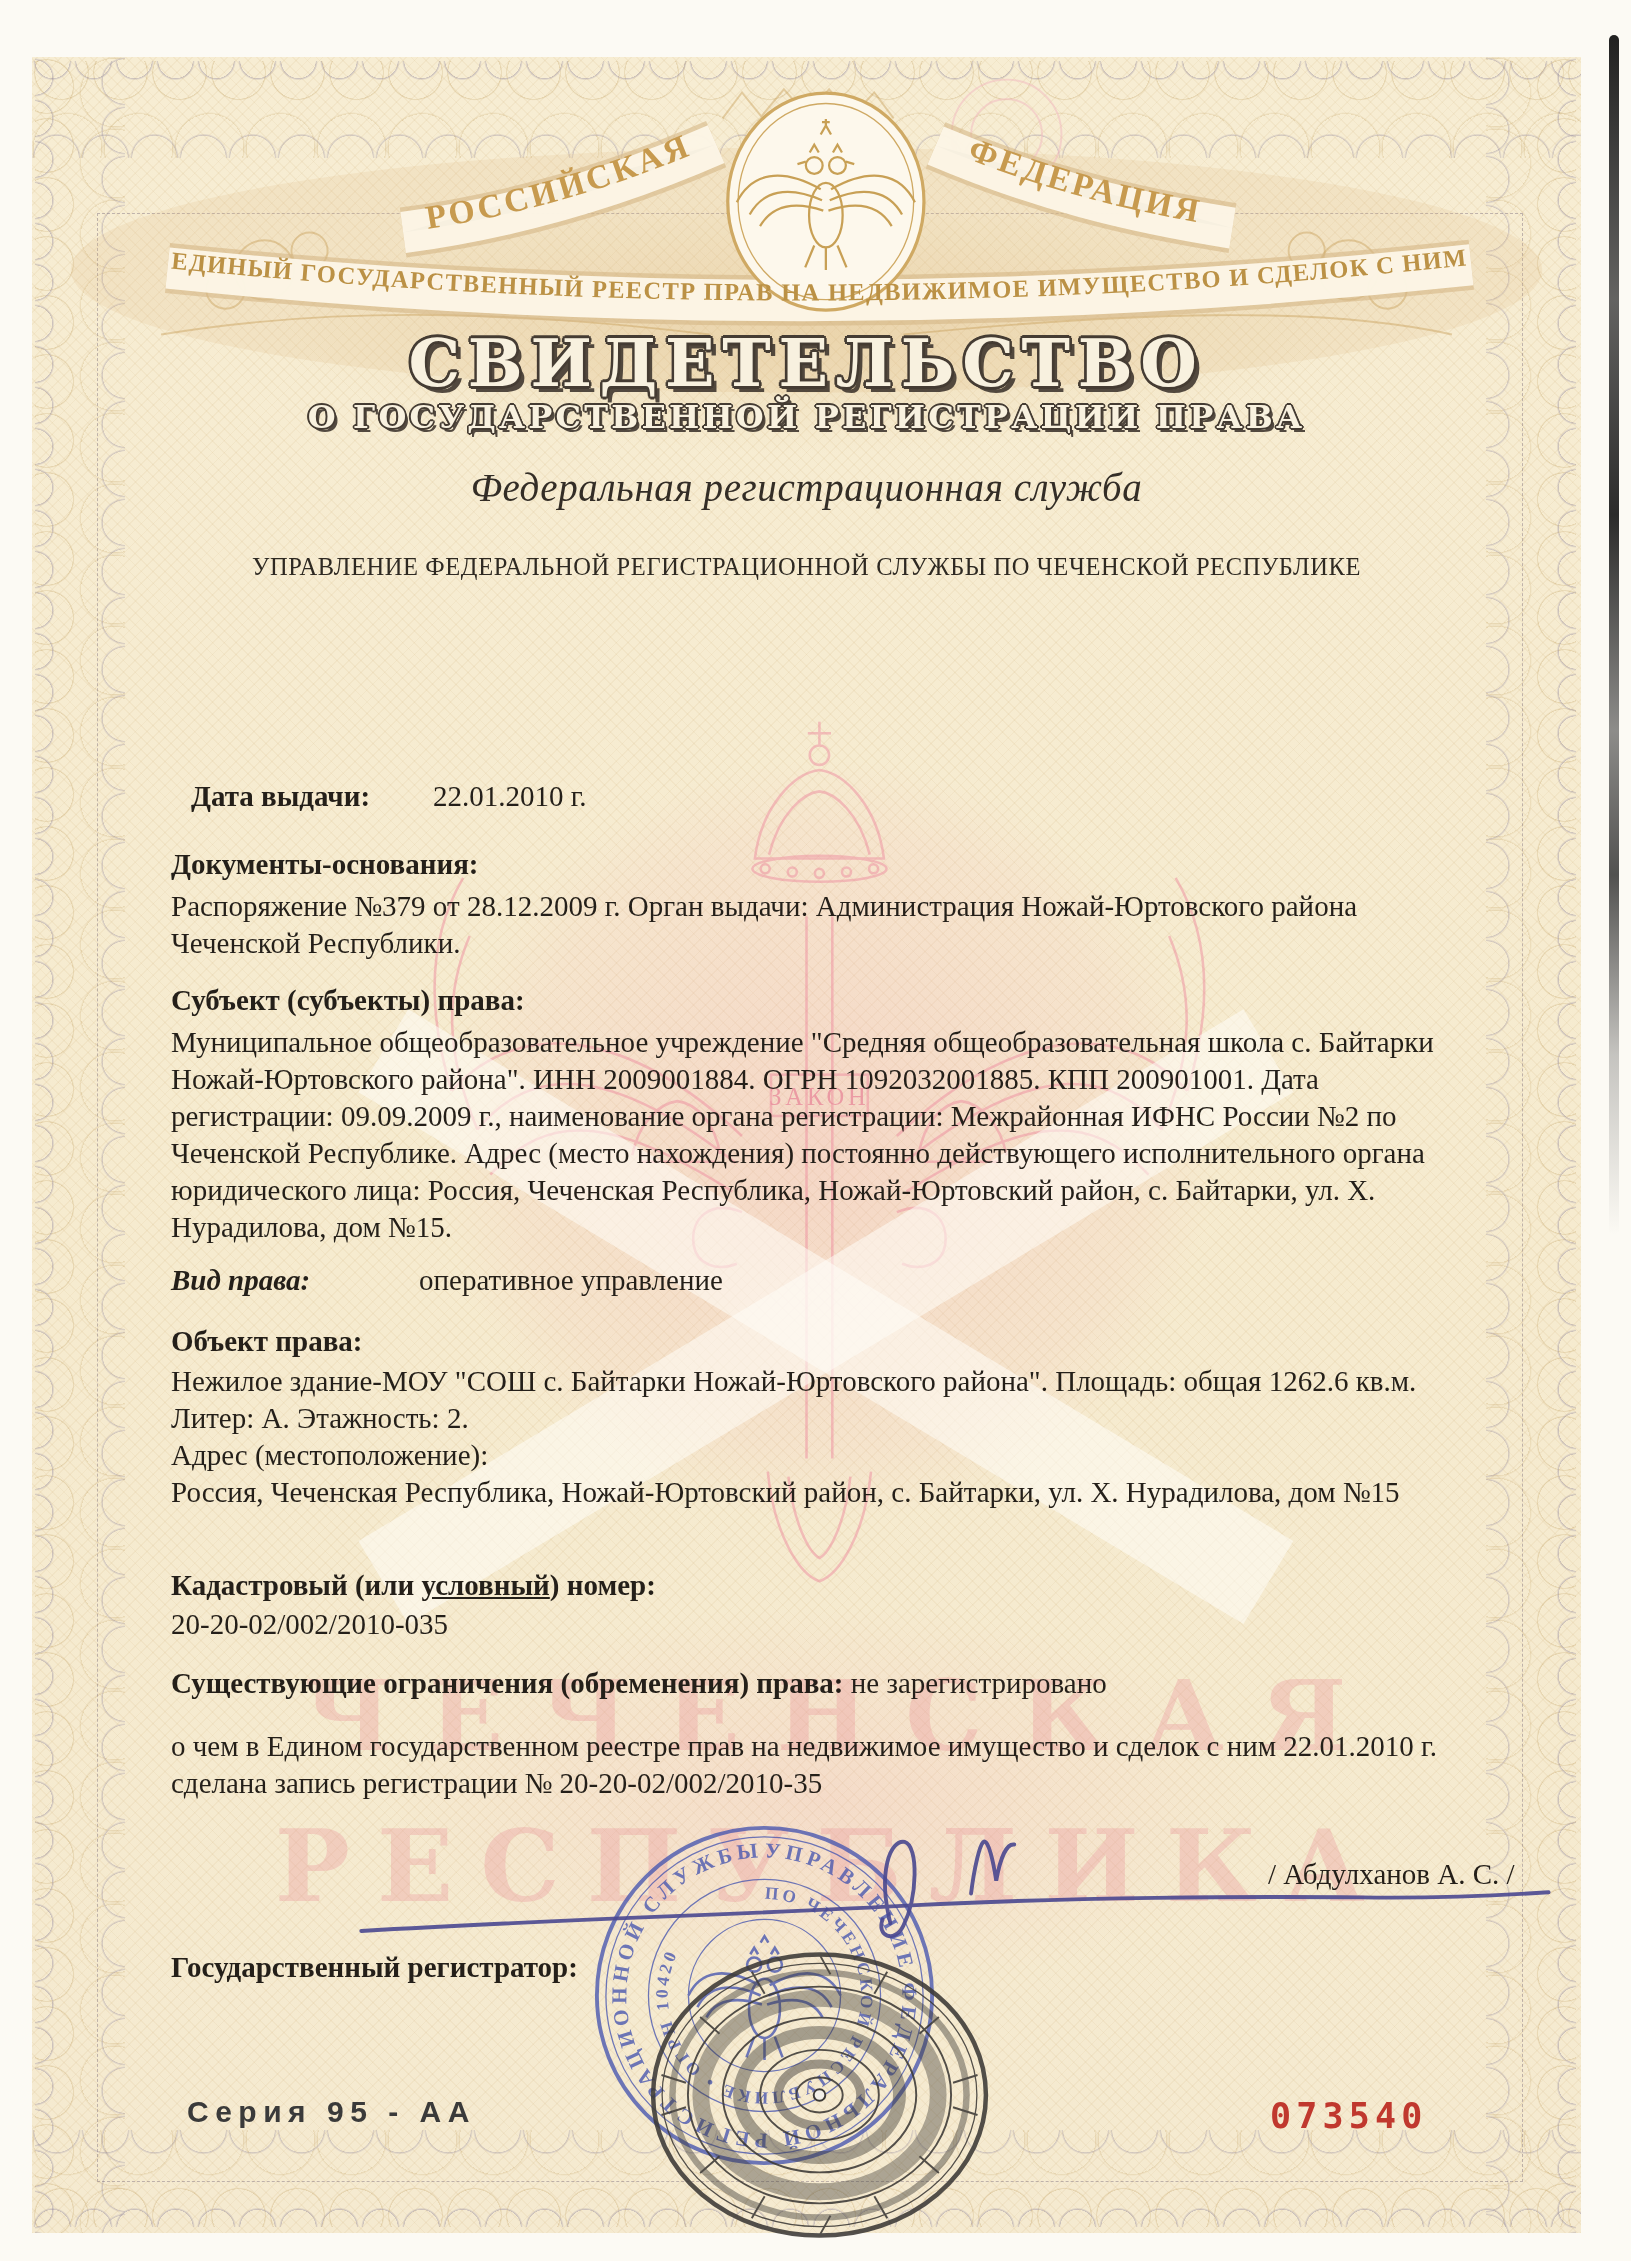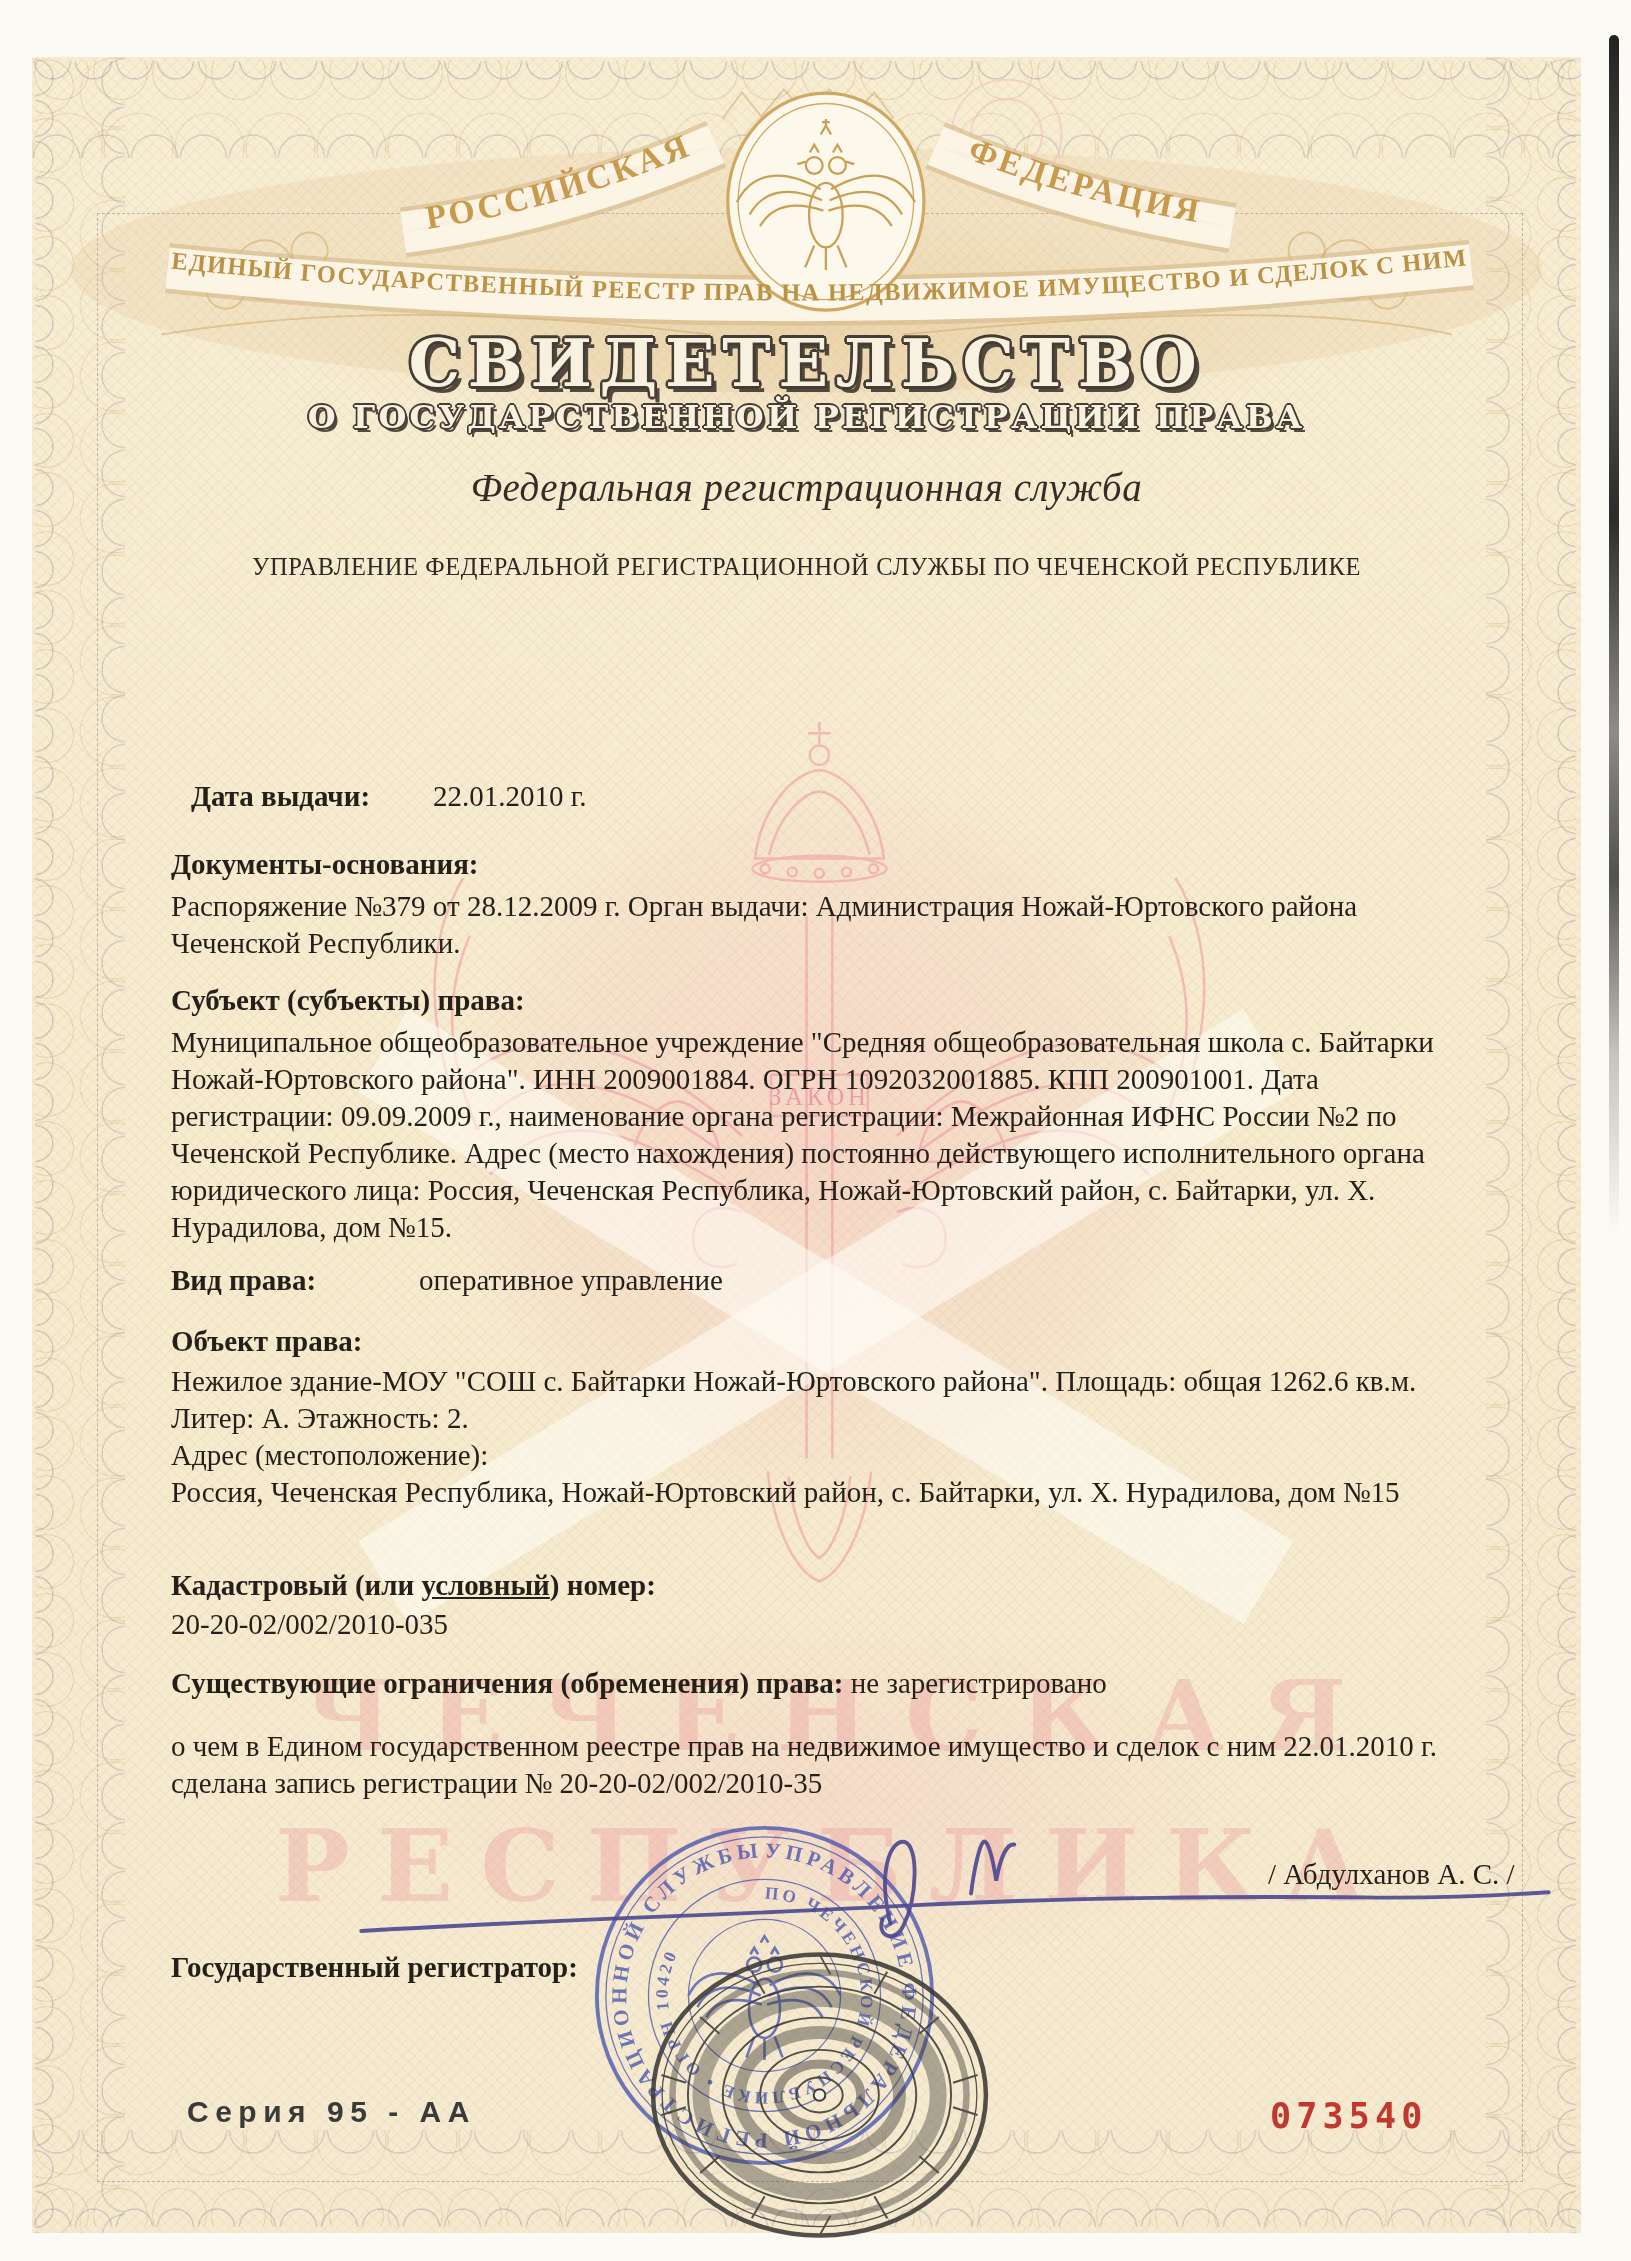--- a/index.html
+++ b/index.html
@@ -184,21 +184,21 @@
         <span class="lbl" style="display:inline-block;min-width:242px;">Дата выдачи:</span><span>22.01.2010 г.</span>
       </div>
 
       <div class="tb lbl" style="top:789px;">Документы-основания:</div>
       <div class="tb" style="top:831px;">Распоряжение №379 от 28.12.2009 г. Орган выдачи: Администрация Ножай-Юртовского района Чеченской Республики.</div>
 
       <div class="tb lbl" style="top:925px;">Субъект (субъекты) права:</div>
       <div class="tb" style="top:967px;">Муниципальное общеобразовательное учреждение "Средняя общеобразовательная школа с. Байтарки Ножай-Юртовского района". ИНН 2009001884. ОГРН 1092032001885. КПП 200901001. Дата регистрации: 09.09.2009 г., наименование органа регистрации: Межрайонная ИФНС России №2 по Чеченской Республике. Адрес (место нахождения) постоянно действующего исполнительного органа юридического лица: Россия, Чеченская Республика, Ножай-Юртовский район, с. Байтарки, ул. Х. Нурадилова, дом №15.</div>
 
       <div class="tb" style="top:1205px;">
-        <span class="lbl" style="display:inline-block;min-width:248px;">Вид права:</span><span>оперативное управление</span>
+        <span class="lbl" style="display:inline-block;min-width:248px;font-style:italic;">Вид права:</span><span>оперативное управление</span>
       </div>
 
       <div class="tb lbl" style="top:1266px;">Объект права:</div>
       <div class="tb" style="top:1306px;">
         <span>Нежилое здание-МОУ "СОШ с. Байтарки Ножай-Юртовского района". Площадь: общая 1262.6 кв.м. Литер: А. Этажность: 2.</span><br>
         <span>Адрес (местоположение):</span><br>
         <span>Россия, Чеченская Республика, Ножай-Юртовский район, с. Байтарки, ул. Х. Нурадилова, дом №15</span>
       </div>
 
       <div class="tb lbl" style="top:1510px;">

